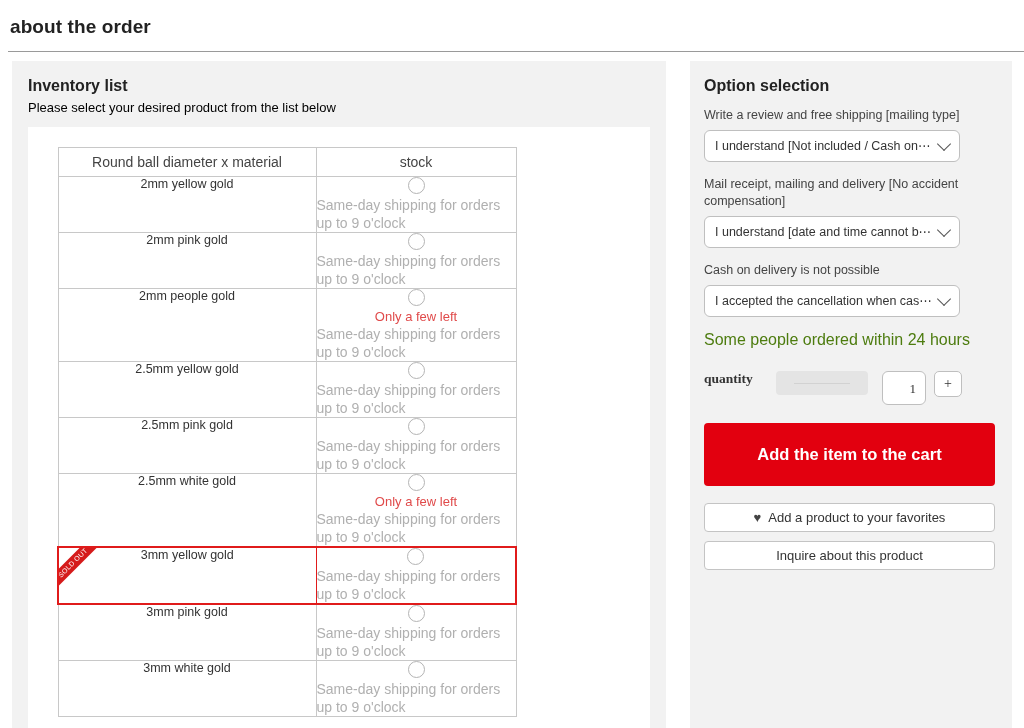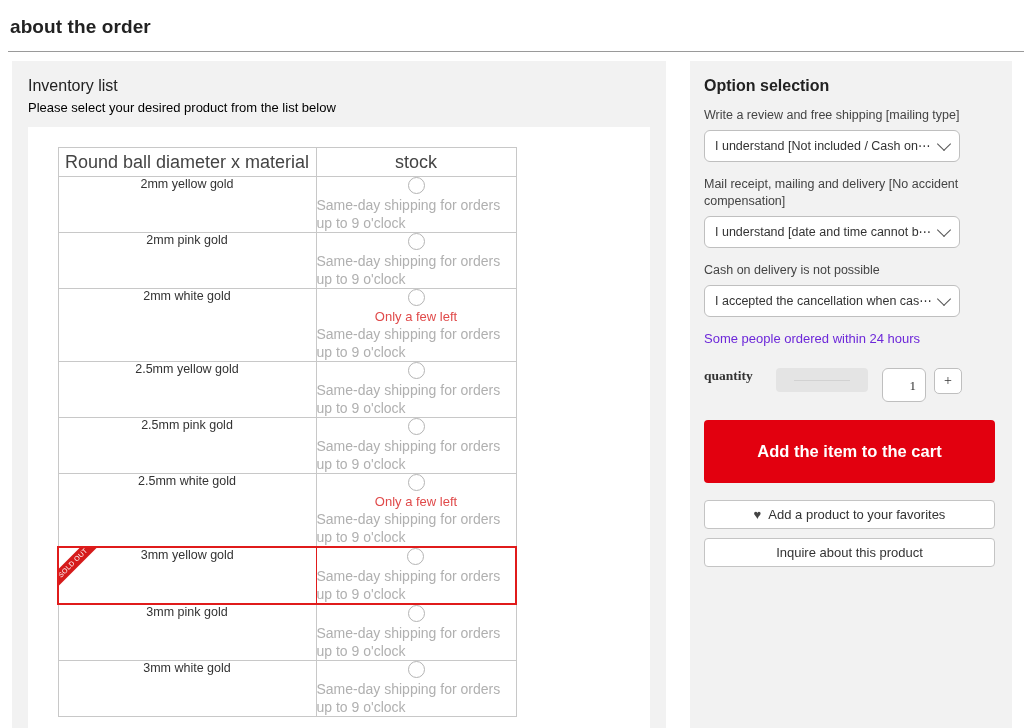--- a/index.html
+++ b/index.html
@@ -52,21 +52,21 @@
   .panel-right {
     width: 322px;
     min-height: 673px;
     padding: 16px 12px 0 14px;
   }
 
   
   .inv-title {
     margin: 0;
     font-size: 16px;
-    font-weight: normal;
+    font-weight: bold;
     color: #222222;
   }
   .inv-sub {
     margin: 5px 0 0 0;
     font-size: 13px;
     color: #000000;
   }
 
   
   .table-card {
@@ -83,21 +83,21 @@
     table-layout: fixed;
   }
   table.inv th,
   table.inv td {
     border: 1px solid #c8c8c8;
     padding: 0;
     vertical-align: top;
   }
   table.inv th {
     font-weight: normal;
-    font-size: 18px;
+    font-size: 14px;
     color: #444444;
     text-align: center;
     height: 28px;
     line-height: 28px;
   }
   .col-name { width: 258px; }
   .col-stock { width: 200px; }
 
   td.name-cell {
     text-align: center;
@@ -228,22 +228,22 @@
     position: absolute;
     right: 10px;
     top: 50%;
     width: 9px;
     height: 9px;
     border-right: 1.6px solid #555555;
     border-bottom: 1.6px solid #555555;
     transform: translateY(-70%) rotate(45deg);
   }
   .alert-text {
-    font-size: 13px;
-    color: #6d28d9;
+    font-size: 16px;
+    color: #4d7c0f;
     margin: 4px 0 22px 0;
   }
 
   
   .qty-row {
     display: flex;
     align-items: flex-start;
     margin-bottom: 18px;
     font-family: Liberation Serif, serif;
   }
@@ -368,21 +368,21 @@
               </td>
             </tr>
             <tr>
               <td class="name-cell"><span>2mm pink gold</span></td>
               <td class="stock-cell">
                 <span class="circle"></span>
                 <div class="ship-note">Same-day shipping for orders up to 9 o'clock</div>
               </td>
             </tr>
             <tr>
-              <td class="name-cell"><span>2mm white gold</span></td>
+              <td class="name-cell"><span>2mm people gold</span></td>
               <td class="stock-cell">
                 <span class="circle"></span>
                 <div class="few-left">Only a few left</div>
                 <div class="ship-note">Same-day shipping for orders up to 9 o'clock</div>
               </td>
             </tr>
             <tr>
               <td class="name-cell"><span>2.5mm yellow gold</span></td>
               <td class="stock-cell">
                 <span class="circle"></span>

